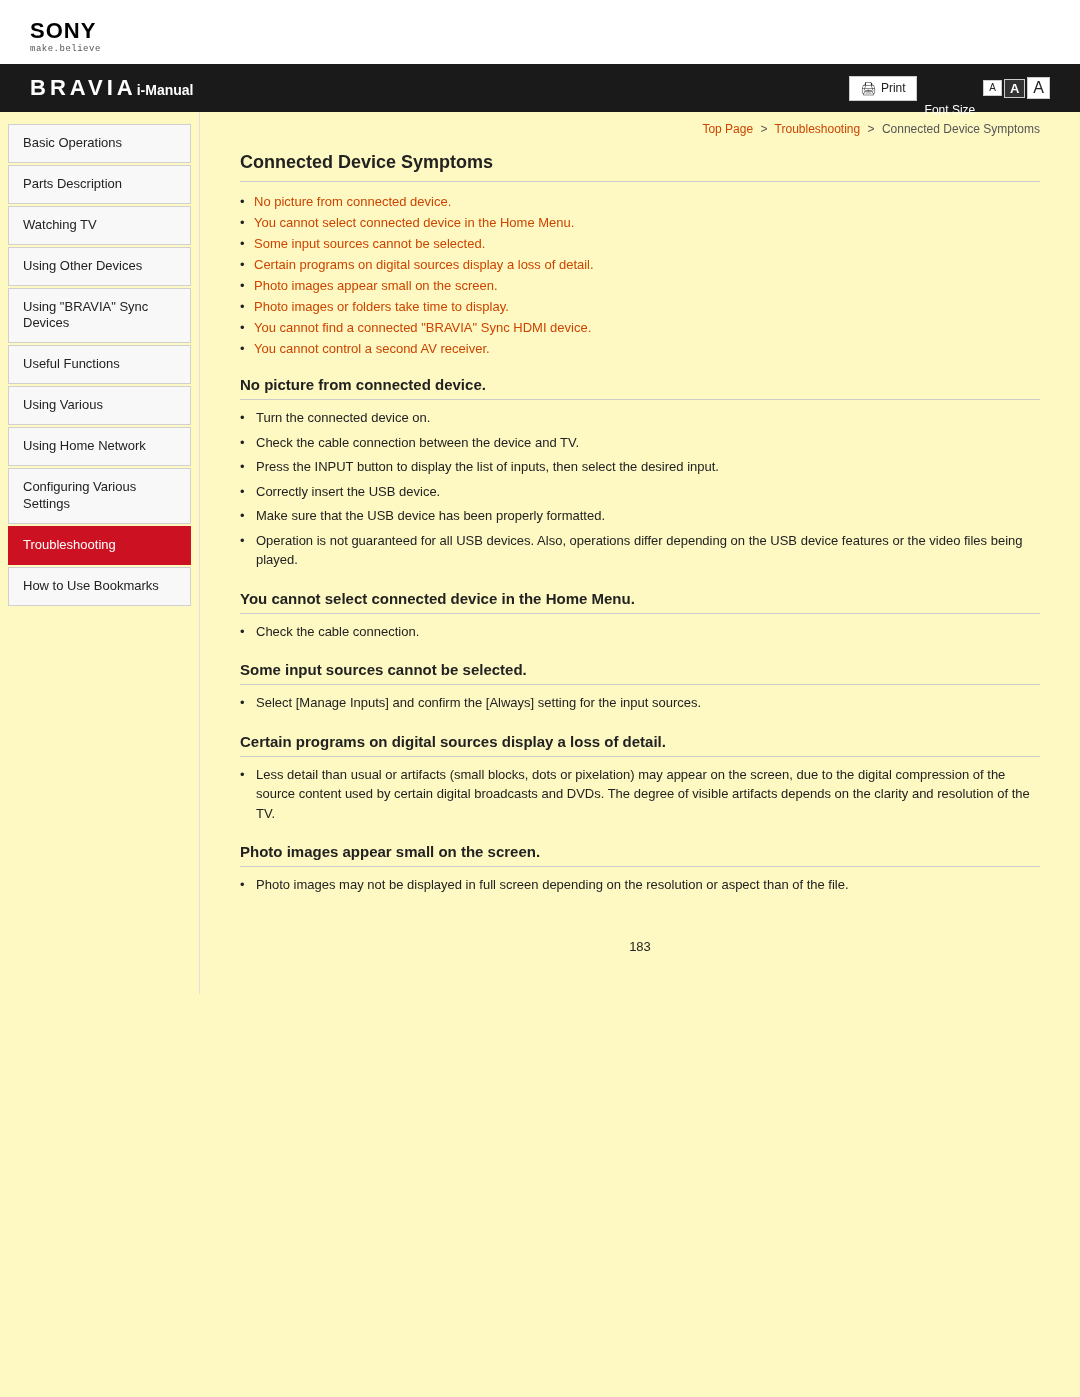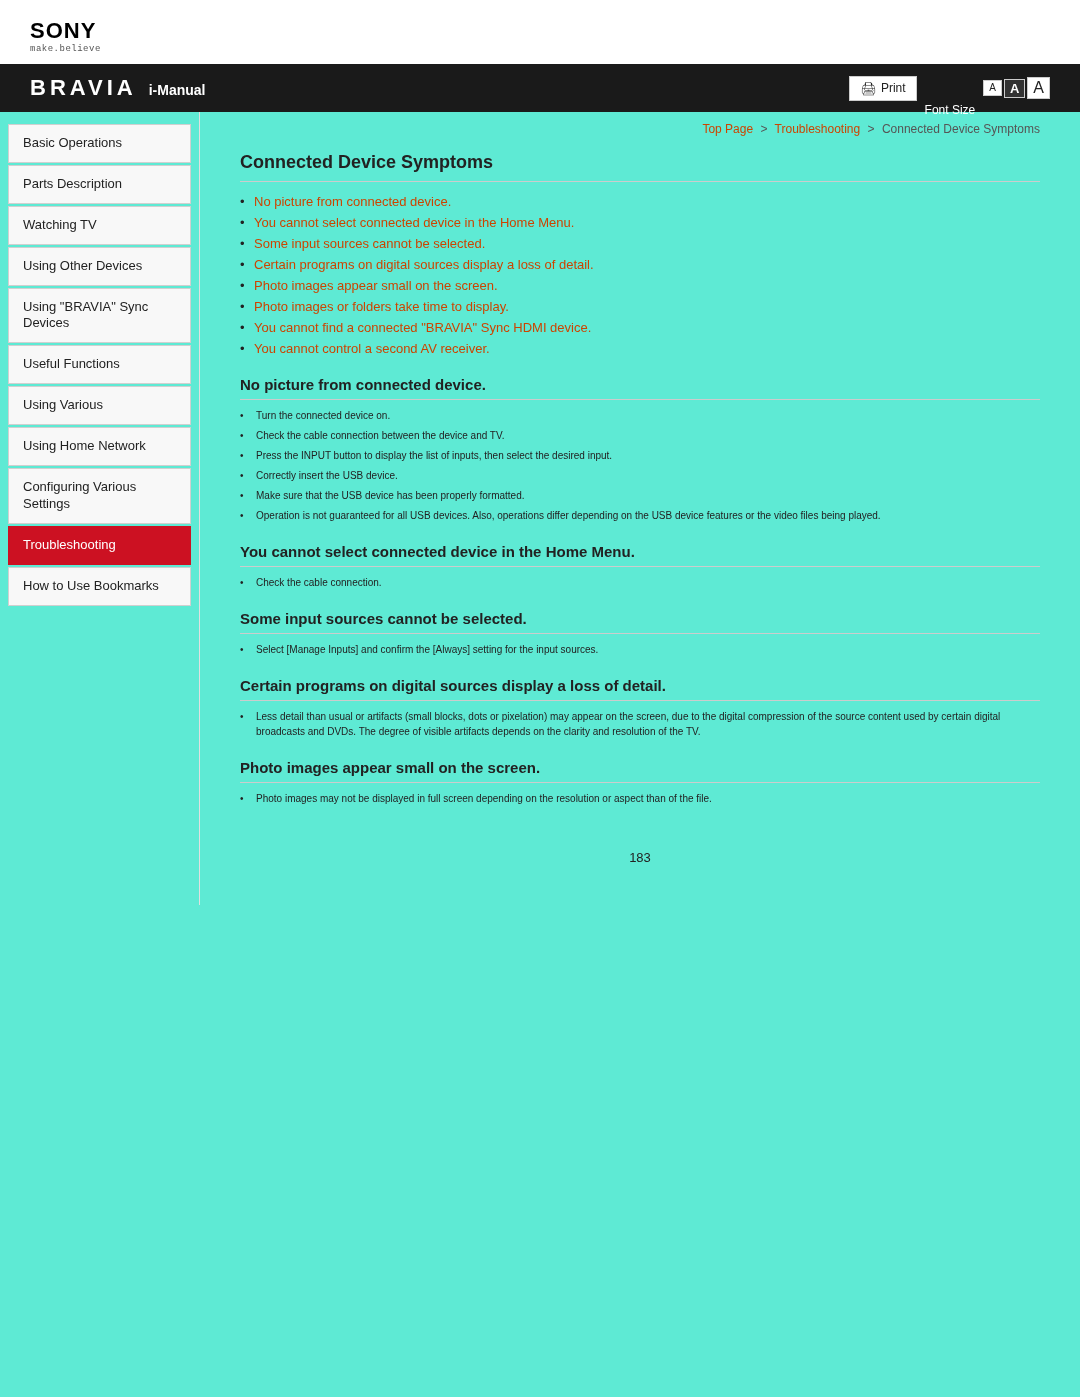--- a/index.html
+++ b/index.html
@@ -5,21 +5,21 @@
     * { box-sizing: border-box; margin: 0; padding: 0; }
     body {
       font-family: Arial, Helvetica, sans-serif;
       font-size: 13px;
       background: #fff;
       color: #222;
     }
     .page-wrapper {
       width: 1080px;
       min-height: 1397px;
-      background: #5eead4;
+      background: #fef9c3;
       position: relative;
     }
     
     .top-bar {
       padding: 18px 30px 10px 30px;
       background: #fff;
     }
     .sony-logo {
       display: flex;
       flex-direction: column;
@@ -43,21 +43,20 @@
       background: #1a1a1a;
       height: 48px;
       display: flex;
       align-items: center;
       padding: 0 30px;
       justify-content: space-between;
     }
     .nav-brand {
       display: flex;
       align-items: baseline;
-      gap: 12px;
     }
     .bravia-text {
       font-size: 22px;
       font-weight: 900;
       color: #fff;
       letter-spacing: 4px;
       font-family: Arial Black, Arial, sans-serif;
     }
     .imanual-text {
       color: #fff;
@@ -199,21 +198,21 @@
     
     .bullet-list {
       list-style: none;
       margin: 8px 0 10px 0;
       padding: 0;
     }
     .bullet-list li {
       margin: 5px 0;
       padding-left: 16px;
       position: relative;
-      font-size: 10px;
+      font-size: 13px;
       line-height: 1.5;
     }
     .bullet-list li::before {
       content: "•";
       position: absolute;
       left: 0;
       color: #222;
     }
     
     .page-number {

